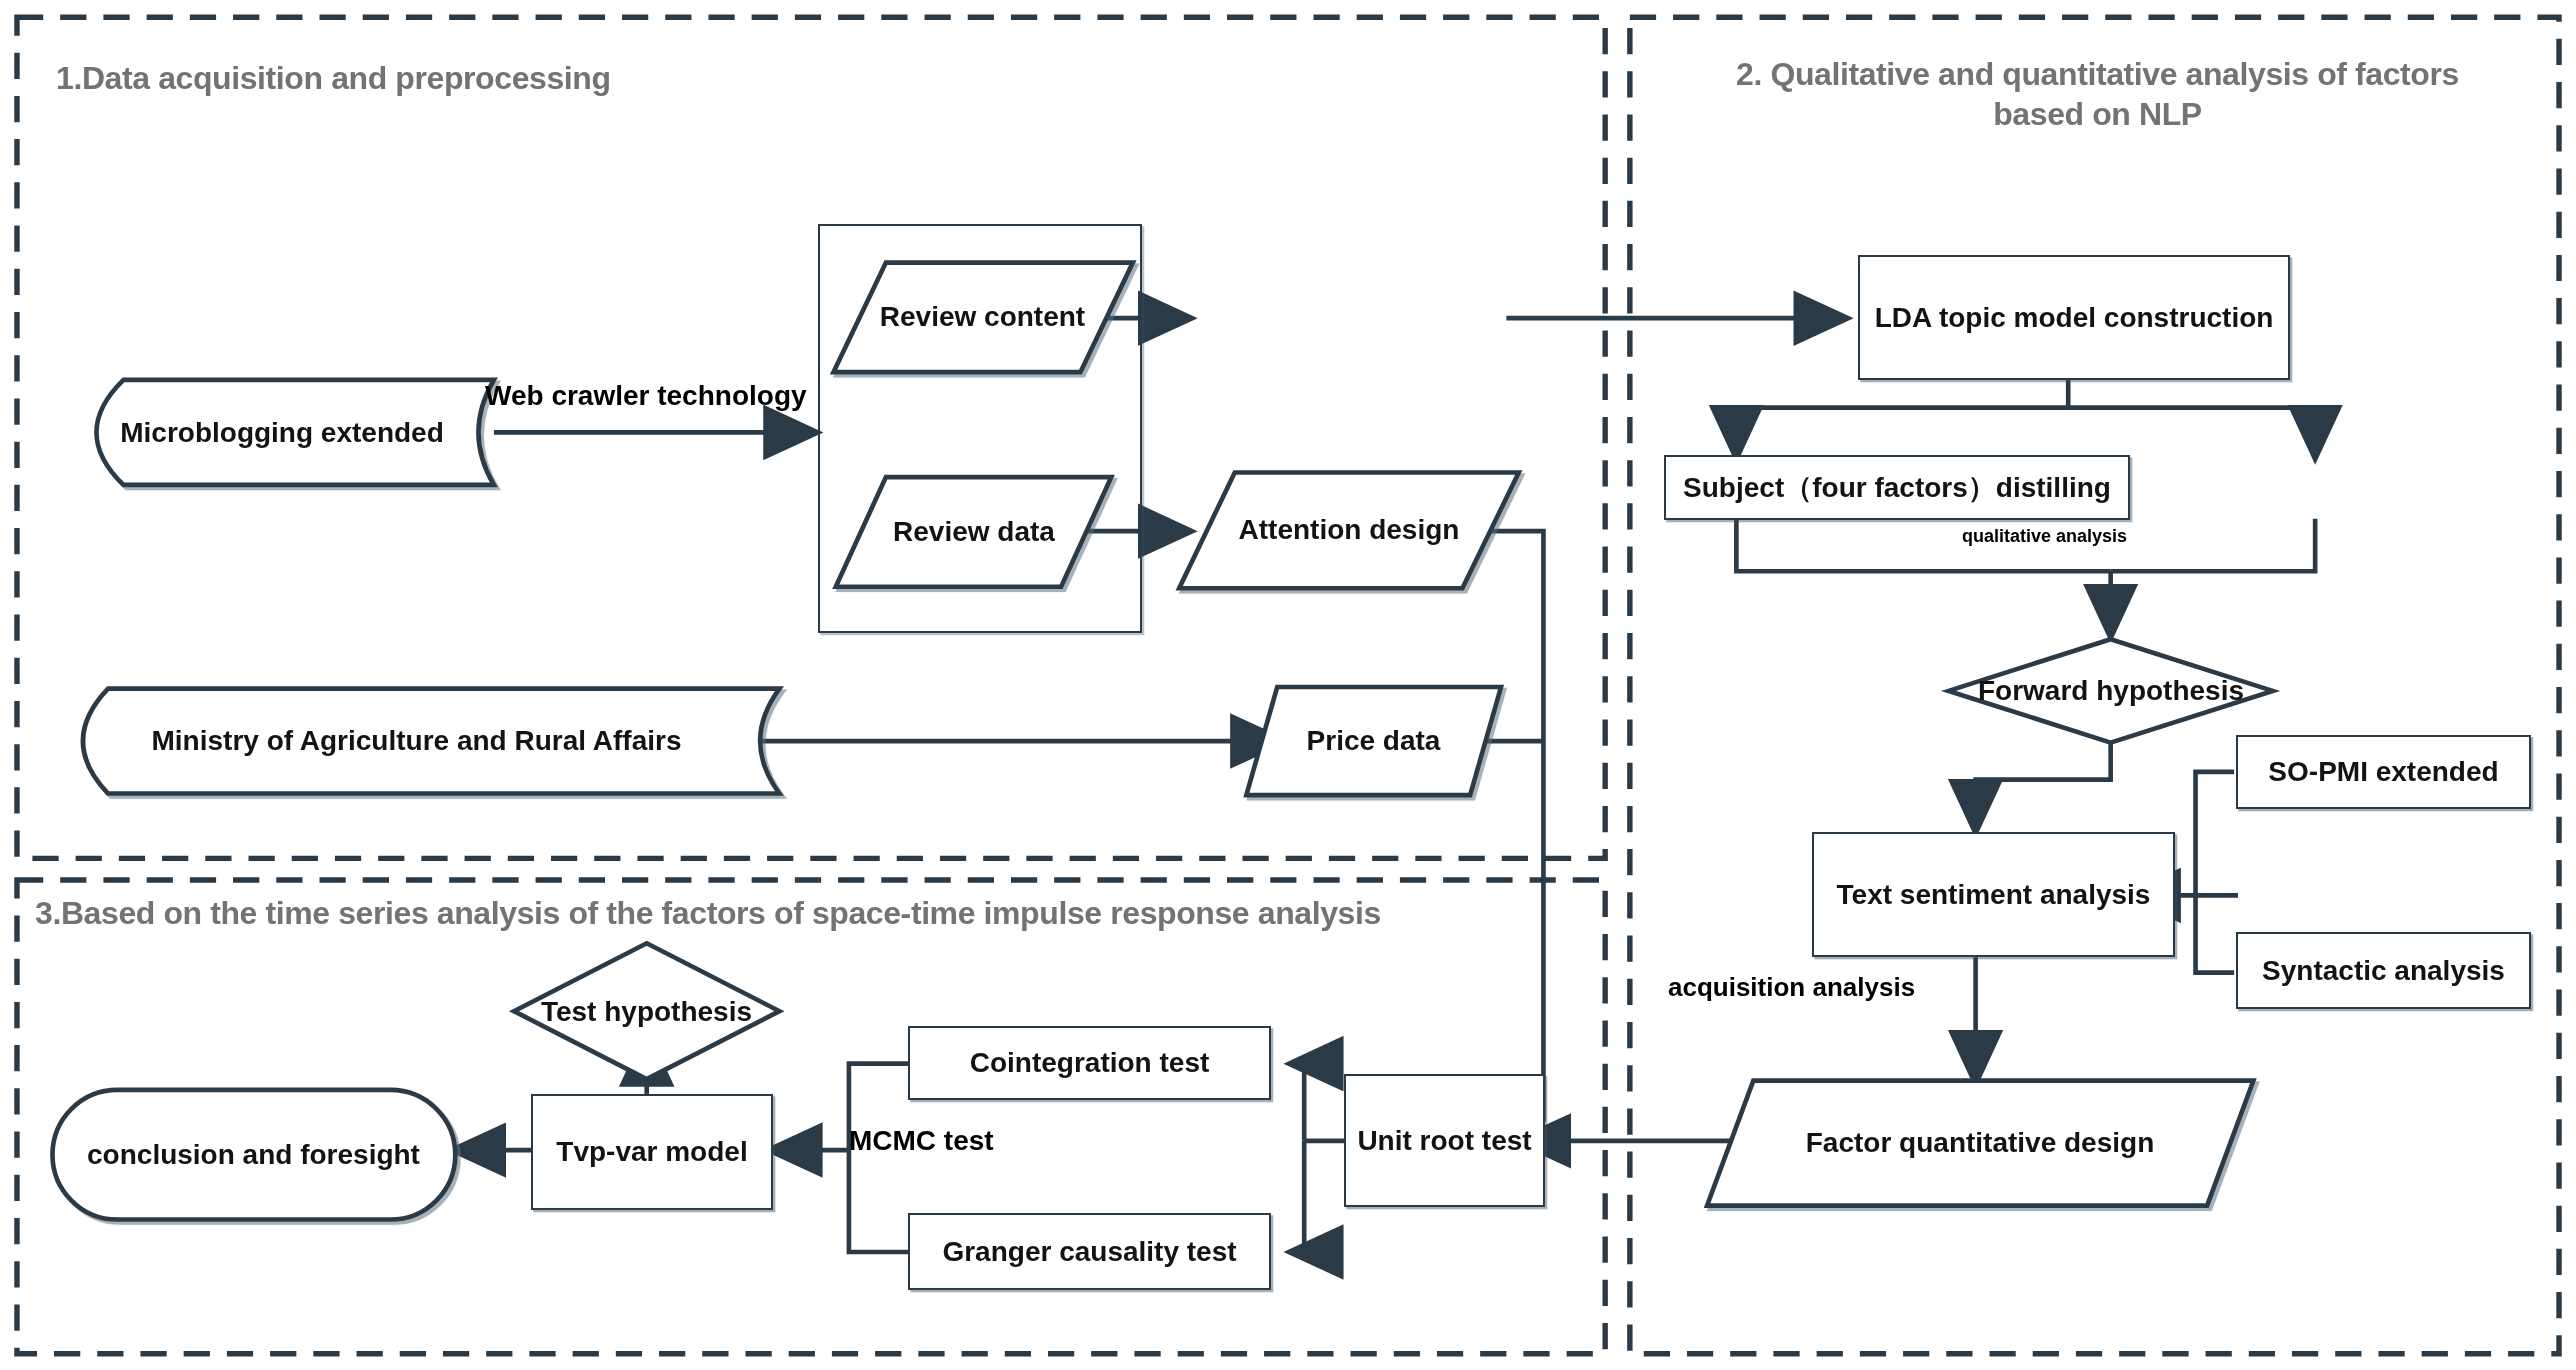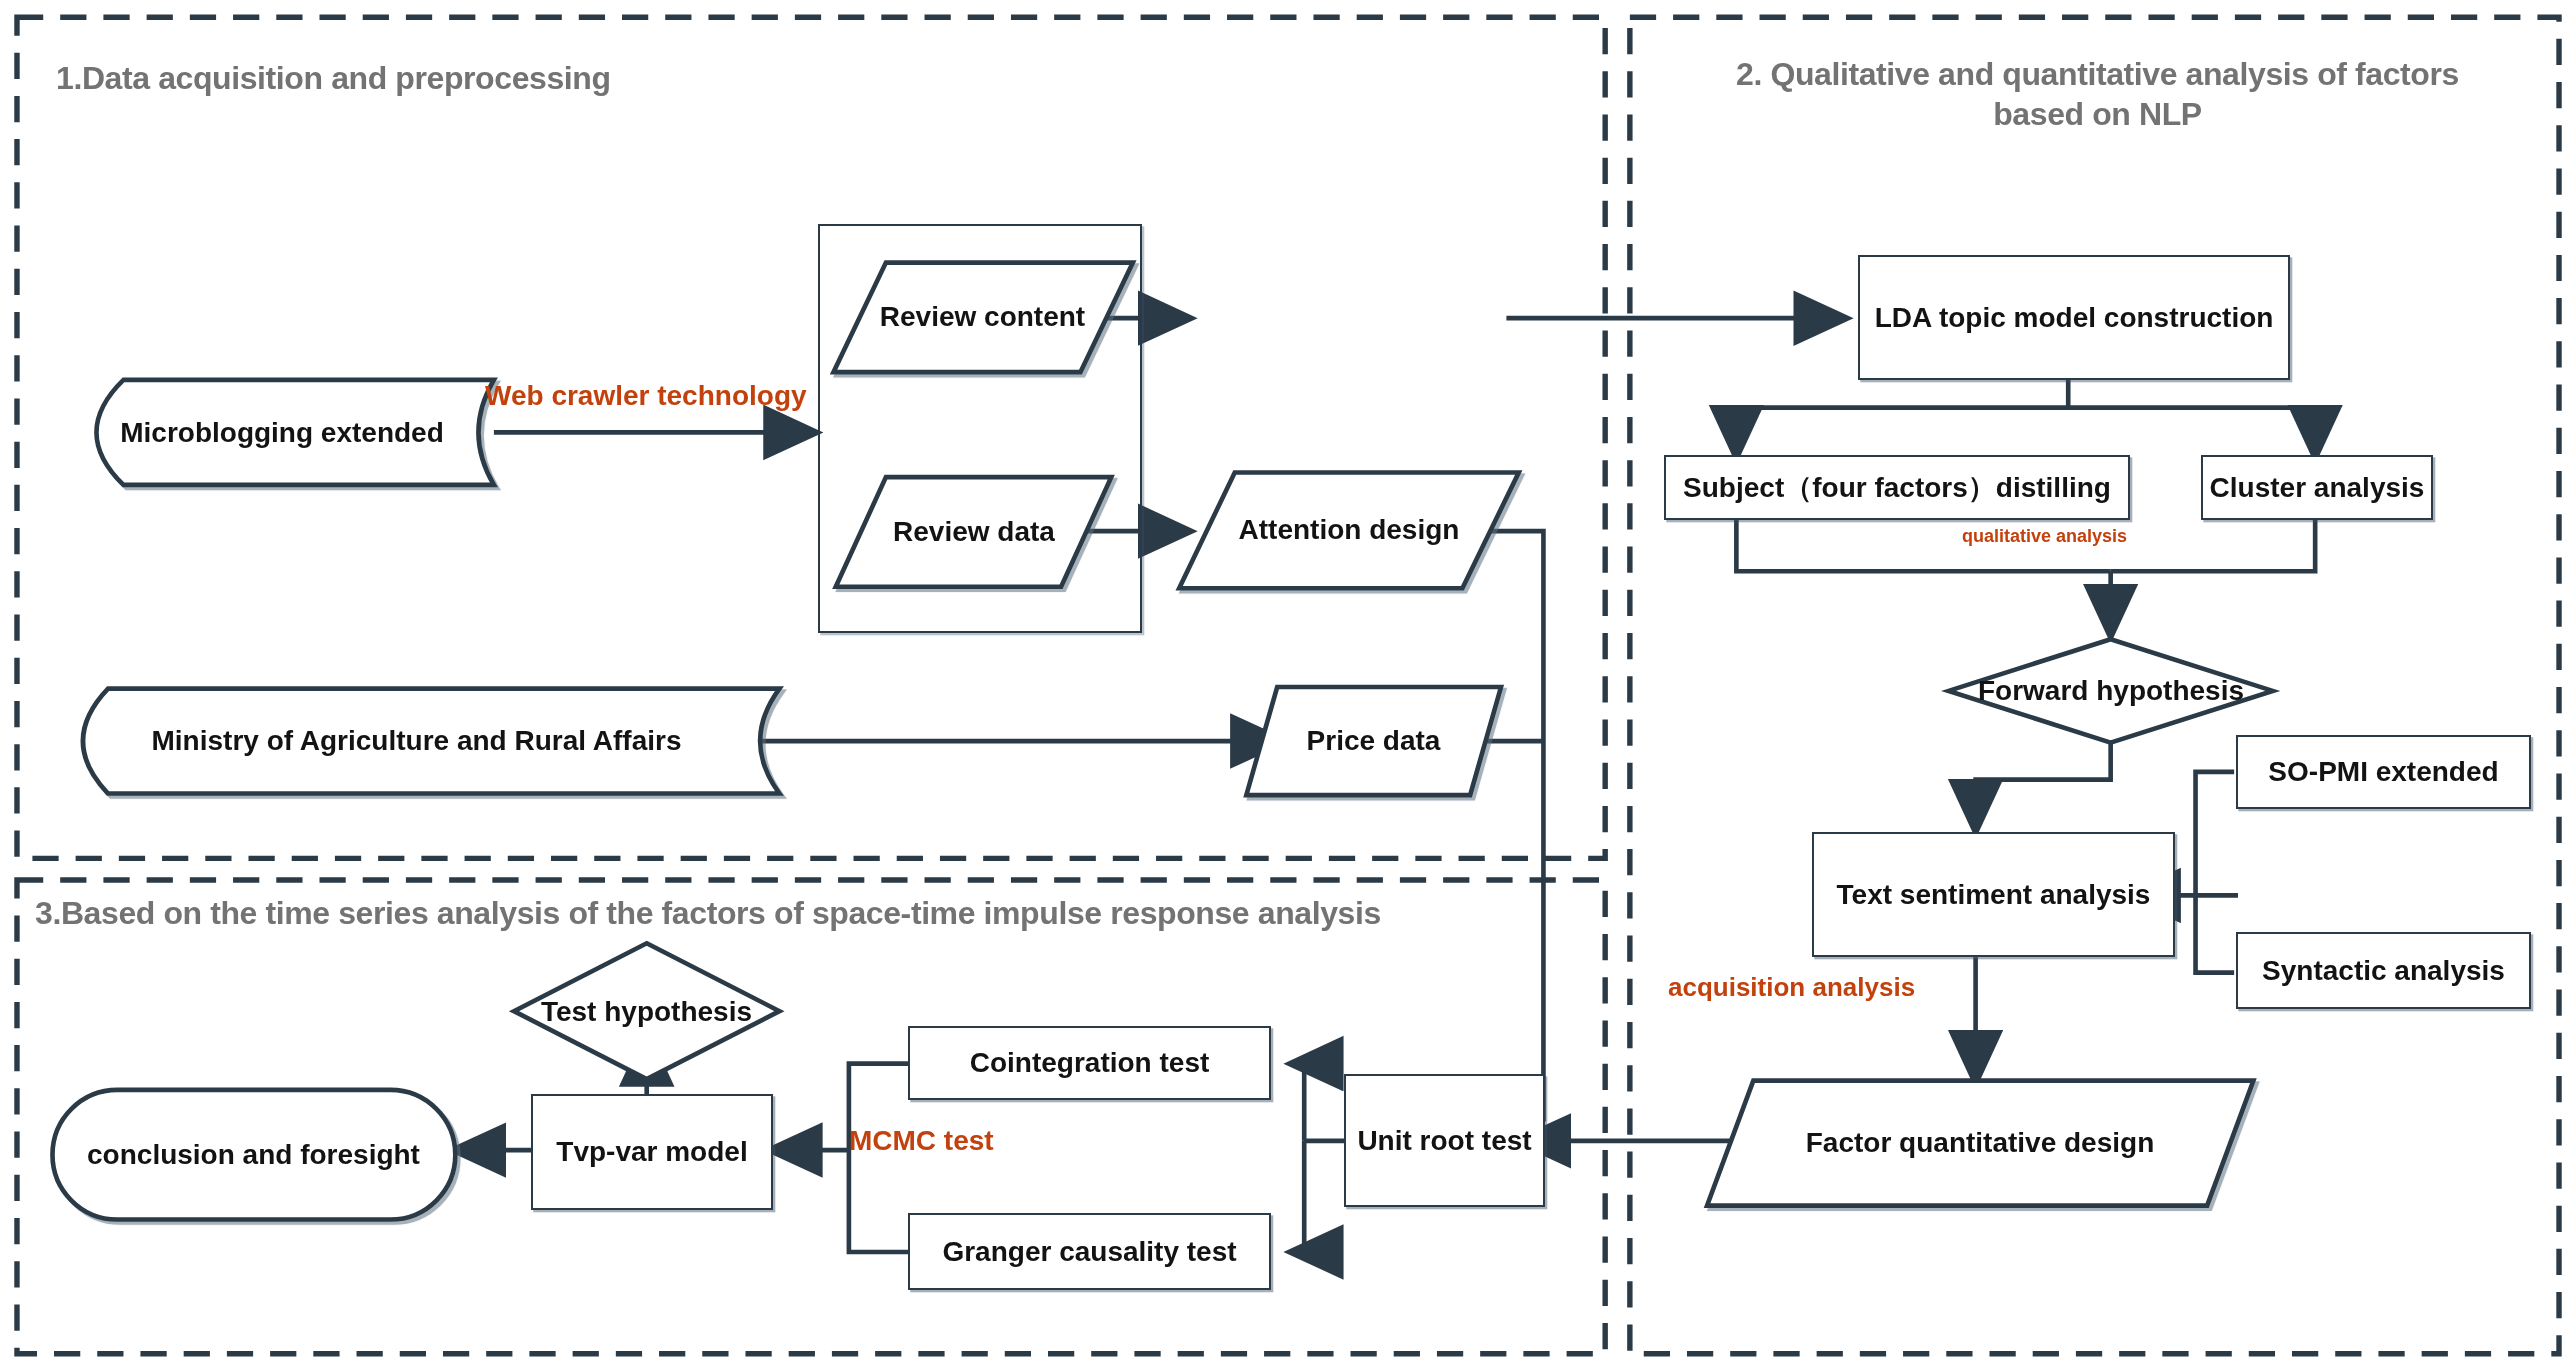--- a/index.html
+++ b/index.html
@@ -9,21 +9,21 @@
 
   .panel-title{position:absolute;color:#737373;font-weight:bold;font-family:"Liberation Sans",sans-serif;letter-spacing:-0.4px;white-space:pre-line;}
   #title1{left:56px;top:60px;font-size:32px;}
   #title2{left:1650px;top:54px;font-size:32px;width:895px;text-align:center;line-height:1.25;}
   #title3{left:35px;top:895px;font-size:32px;}
 
   .node{position:absolute;display:flex;align-items:center;justify-content:center;text-align:center;
         color:#131313;font-weight:bold;font-family:"Liberation Sans",sans-serif;box-sizing:border-box;}
   .rect{background:#fff;border:2.3px solid #2B3A47;box-shadow:2.3px 2.3px 0 0 rgba(60,80,100,.45);}
   .group-rect{background:transparent;border:2.3px solid #2B3A47;box-shadow:2.3px 2.3px 0 0 rgba(60,80,100,.35);}
-  .lbl{position:absolute;color:#c2410c;font-weight:bold;font-family:"Liberation Sans",sans-serif;white-space:nowrap;}
+  .lbl{position:absolute;color:#000000;font-weight:bold;font-family:"Liberation Sans",sans-serif;white-space:nowrap;}
 </style>
 </head>
 <body>
 
 <div id="stage">
 
   <svg id="canvas" viewBox="0 0 3338 1776">
     <defs>
       <marker id="arrow" markerWidth="14" markerHeight="14" refX="11" refY="6" orient="auto" markerUnits="strokeWidth">
         <path d="M0,0 L13,6 L0,12 z" fill="#2B3A47"></path>
@@ -130,21 +130,20 @@
 based on NLP</div>
   <div class="panel-title" id="title3">3.Based on the time series analysis of the factors of space-time impulse response analysis</div>
 
   <div class="node group-rect" style="left:818px;top:224px;width:324px;height:409px;"></div>
 
 
   <div class="node rect" style="left:1858px;top:255px;width:432px;height:125px;font-size:28px;">LDA topic model construction</div>
 
   <div class="node rect" style="left:1664px;top:455px;width:466px;height:65px;font-size:28px;">Subject（four factors）distilling</div>
 
-  <div class="node rect" style="left:2201px;top:455px;width:232px;height:65px;font-size:28px;">Cluster analysis</div>
 
   <div class="node rect" style="left:2236px;top:735px;width:295px;height:74px;font-size:28px;">SO-PMI extended</div>
 
   <div class="node rect" style="left:2236px;top:932px;width:295px;height:77px;font-size:28px;">Syntactic analysis</div>
 
   <div class="node rect" style="left:1812px;top:832px;width:363px;height:125px;font-size:28px;">Text sentiment analysis</div>
 
   <div class="node rect" style="left:1344px;top:1074px;width:201px;height:133px;font-size:28px;">Unit root test</div>
 
   <div class="node rect" style="left:908px;top:1026px;width:363px;height:74px;font-size:28px;">Cointegration test</div>

